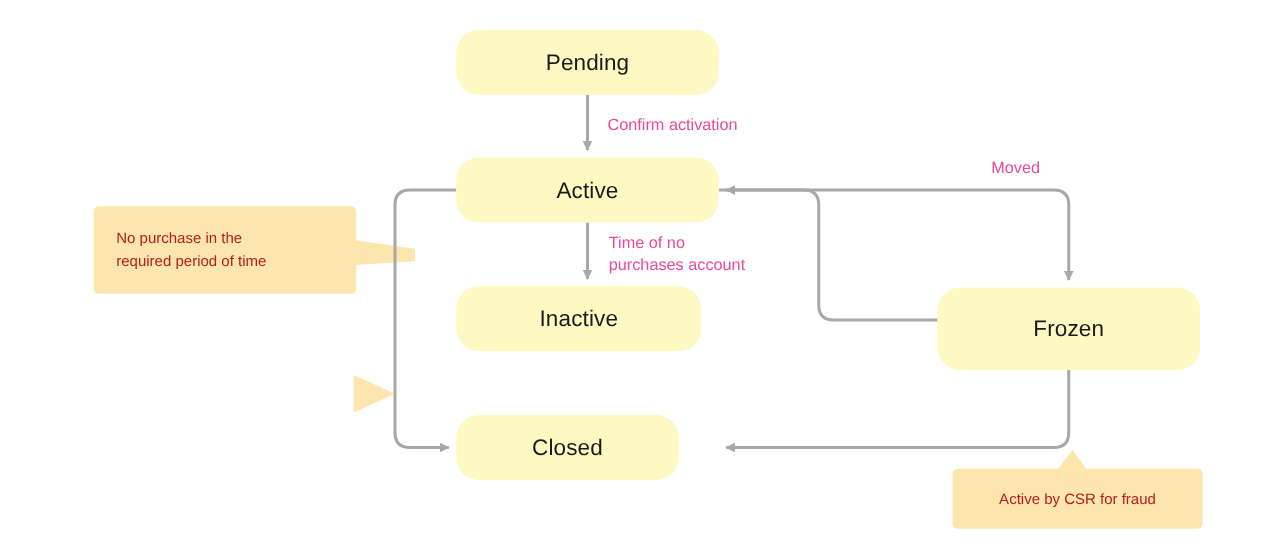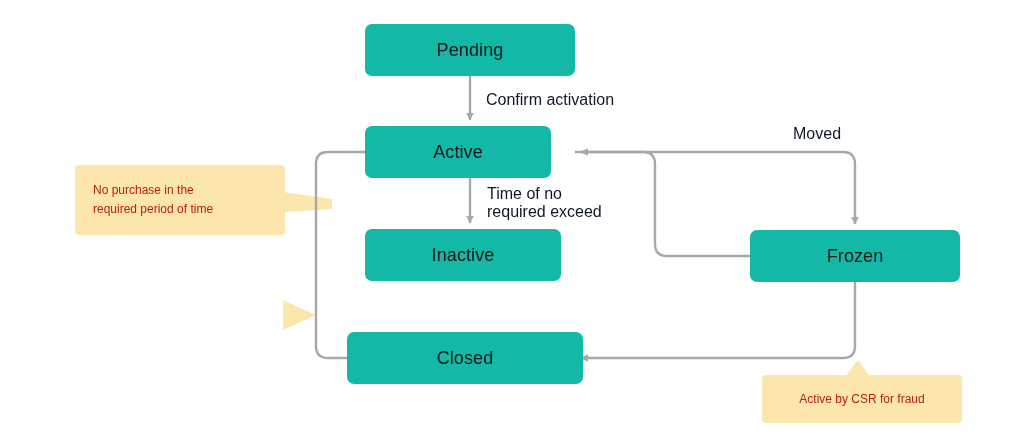--- a/index.html
+++ b/index.html
@@ -22,38 +22,38 @@
     left: 0;
     top: 0;
     width: 1024px;
     height: 445px;
   }
   #edges { z-index: 1; }
 
   .node {
     position: absolute;
     box-sizing: border-box;
-    background: #14b8a6;
-    border-radius: 7px;
+    background: #fef9c3;
+    border-radius: 18px;
     display: flex;
     align-items: center;
     justify-content: center;
     z-index: 3;
   }
   .node-label {
     font-size: 18px;
     color: #1a1a1a;
     letter-spacing: 0.1px;
     font-family: "Liberation Sans", sans-serif;
   }
 
   .edge-label {
     position: absolute;
-    font-size: 16px;
-    color: #0f172a;
+    font-size: 13px;
+    color: #ec4899;
     line-height: 18px;
     white-space: pre-line;
     z-index: 4;
     font-family: "Liberation Sans", sans-serif;
   }
 
   .note {
     position: absolute;
     box-sizing: border-box;
     background: #FCE6AE;
@@ -105,40 +105,40 @@
 
     <path d="M283,300 L316,315 L283,330 Z" fill="#FCE6AE"></path>
 
     <path d="M845,377 L858,360 L872,379 Z" fill="#FCE6AE"></path>
   </svg>
 
   <div class="node" style="left:365px; top:24px; width:210px; height:52px;">
     <span class="node-label">Pending</span>
   </div>
 
-  <div class="node" style="left:365px; top:126px; width:186px; height:52px;">
+  <div class="node" style="left:365px; top:126px; width:210px; height:52px;">
     <span class="node-label">Active</span>
   </div>
 
   <div class="node" style="left:365px; top:229px; width:196px; height:52px;">
     <span class="node-label">Inactive</span>
   </div>
 
-  <div class="node" style="left:347px; top:332px; width:236px; height:52px;">
+  <div class="node" style="left:365px; top:332px; width:178px; height:52px;">
     <span class="node-label">Closed</span>
   </div>
 
-  <div class="node" style="left:750px; top:230px; width:210px; height:52px;">
+  <div class="node" style="left:750px; top:230px; width:210px; height:66px;">
     <span class="node-label">Frozen</span>
   </div>
 
   <div class="edge-label" style="left:486px; top:91px;">Confirm activation</div>
 
   <div class="edge-label" style="left:487px; top:185px;">Time of no
-required exceed</div>
+purchases account</div>
 
   <div class="edge-label" style="left:793px; top:125px;">Moved</div>
 
   <div class="note" style="left:75px; top:165px; width:210px; height:70px;">
     <span class="note-text">No purchase in the
 required period of time</span>
   </div>
 
 
   <div class="note" style="left:762px; top:375px; width:200px; height:48px; justify-content:center;">

